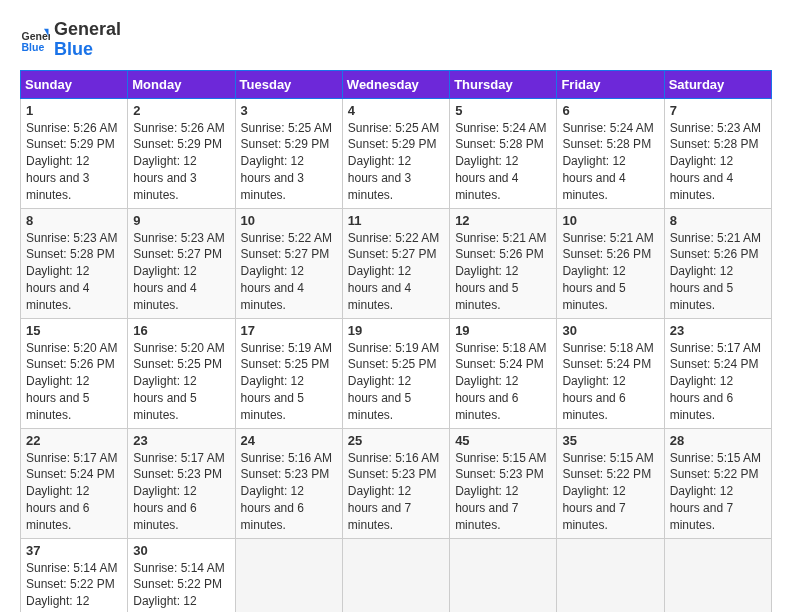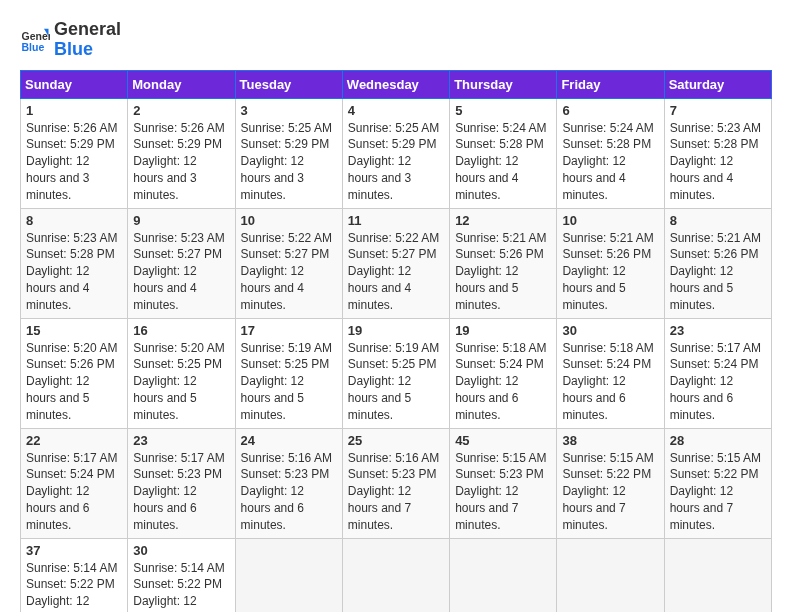--- a/index.html
+++ b/index.html
@@ -317,21 +317,21 @@
       </td>
         <td>
         <div class="day-num">45</div>
         <div class="day-info">
           Sunrise: 5:15 AM<br>
           Sunset: 5:23 PM<br>
           Daylight: 12 hours and 7 minutes.
         </div>
       </td>
         <td>
-        <div class="day-num">38</div>
+        <div class="day-num">35</div>
         <div class="day-info">
           Sunrise: 5:15 AM<br>
           Sunset: 5:22 PM<br>
           Daylight: 12 hours and 7 minutes.
         </div>
       </td>
         <td>
         <div class="day-num">28</div>
         <div class="day-info">
           Sunrise: 5:15 AM<br>

